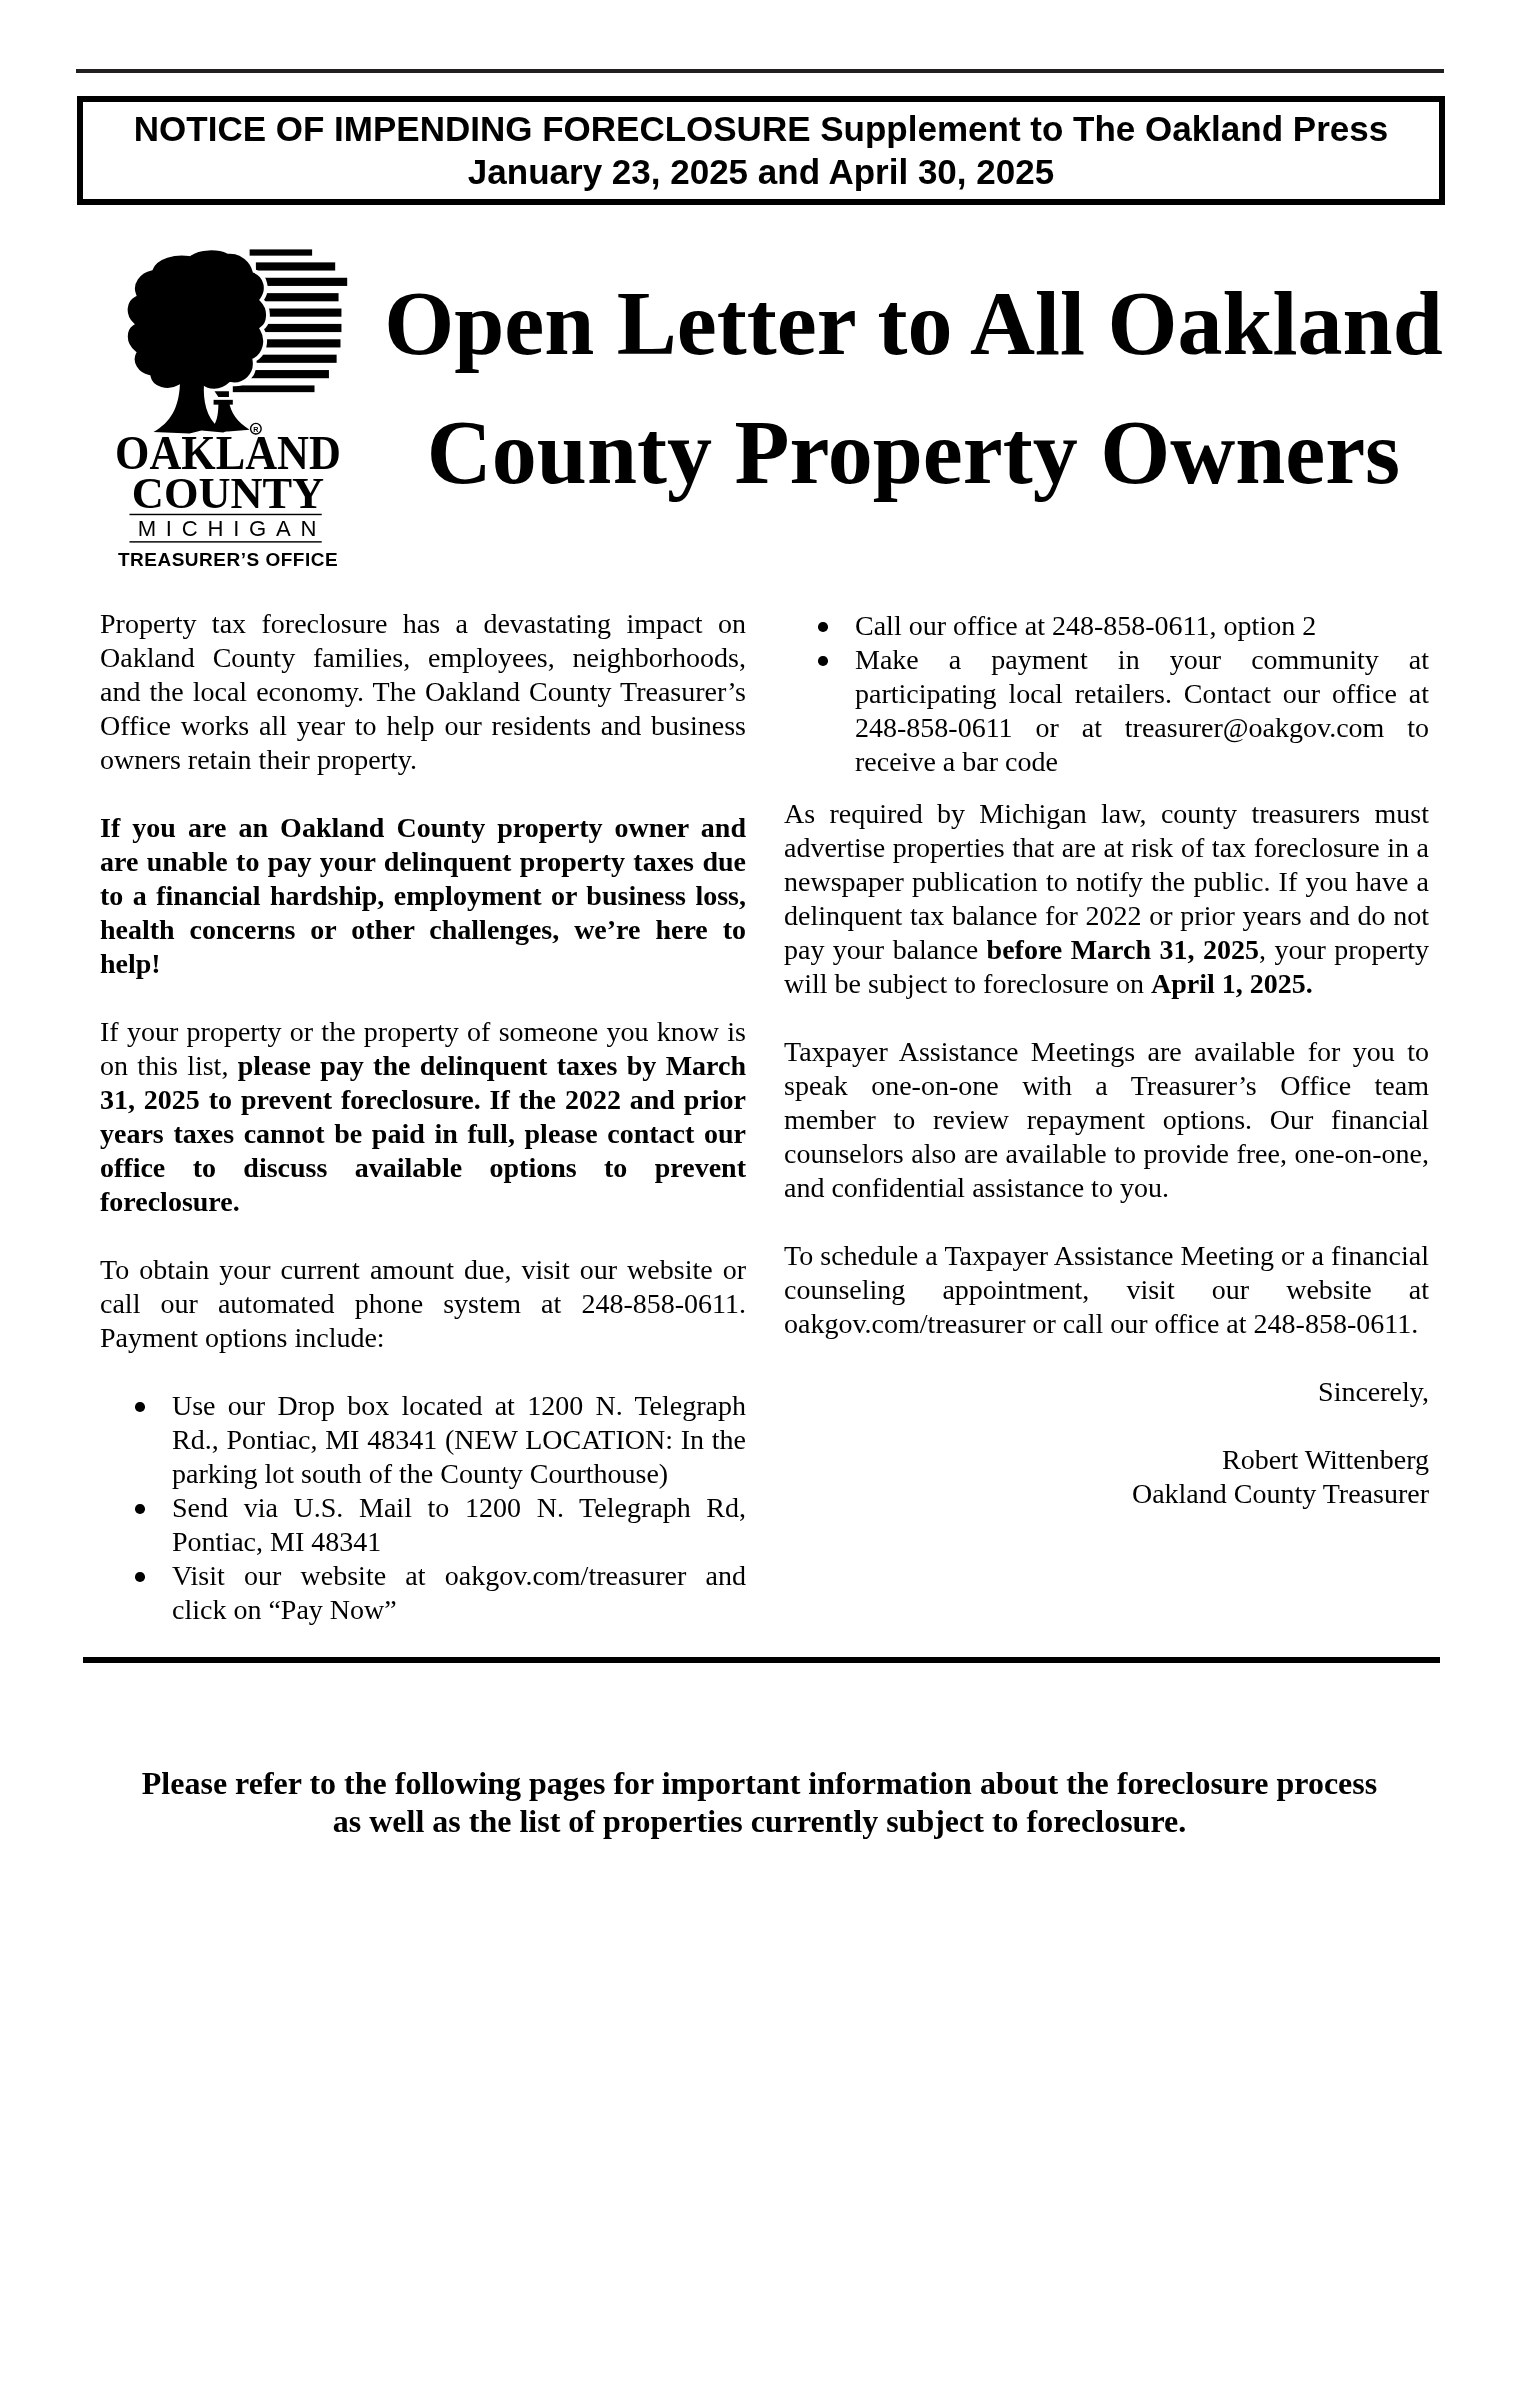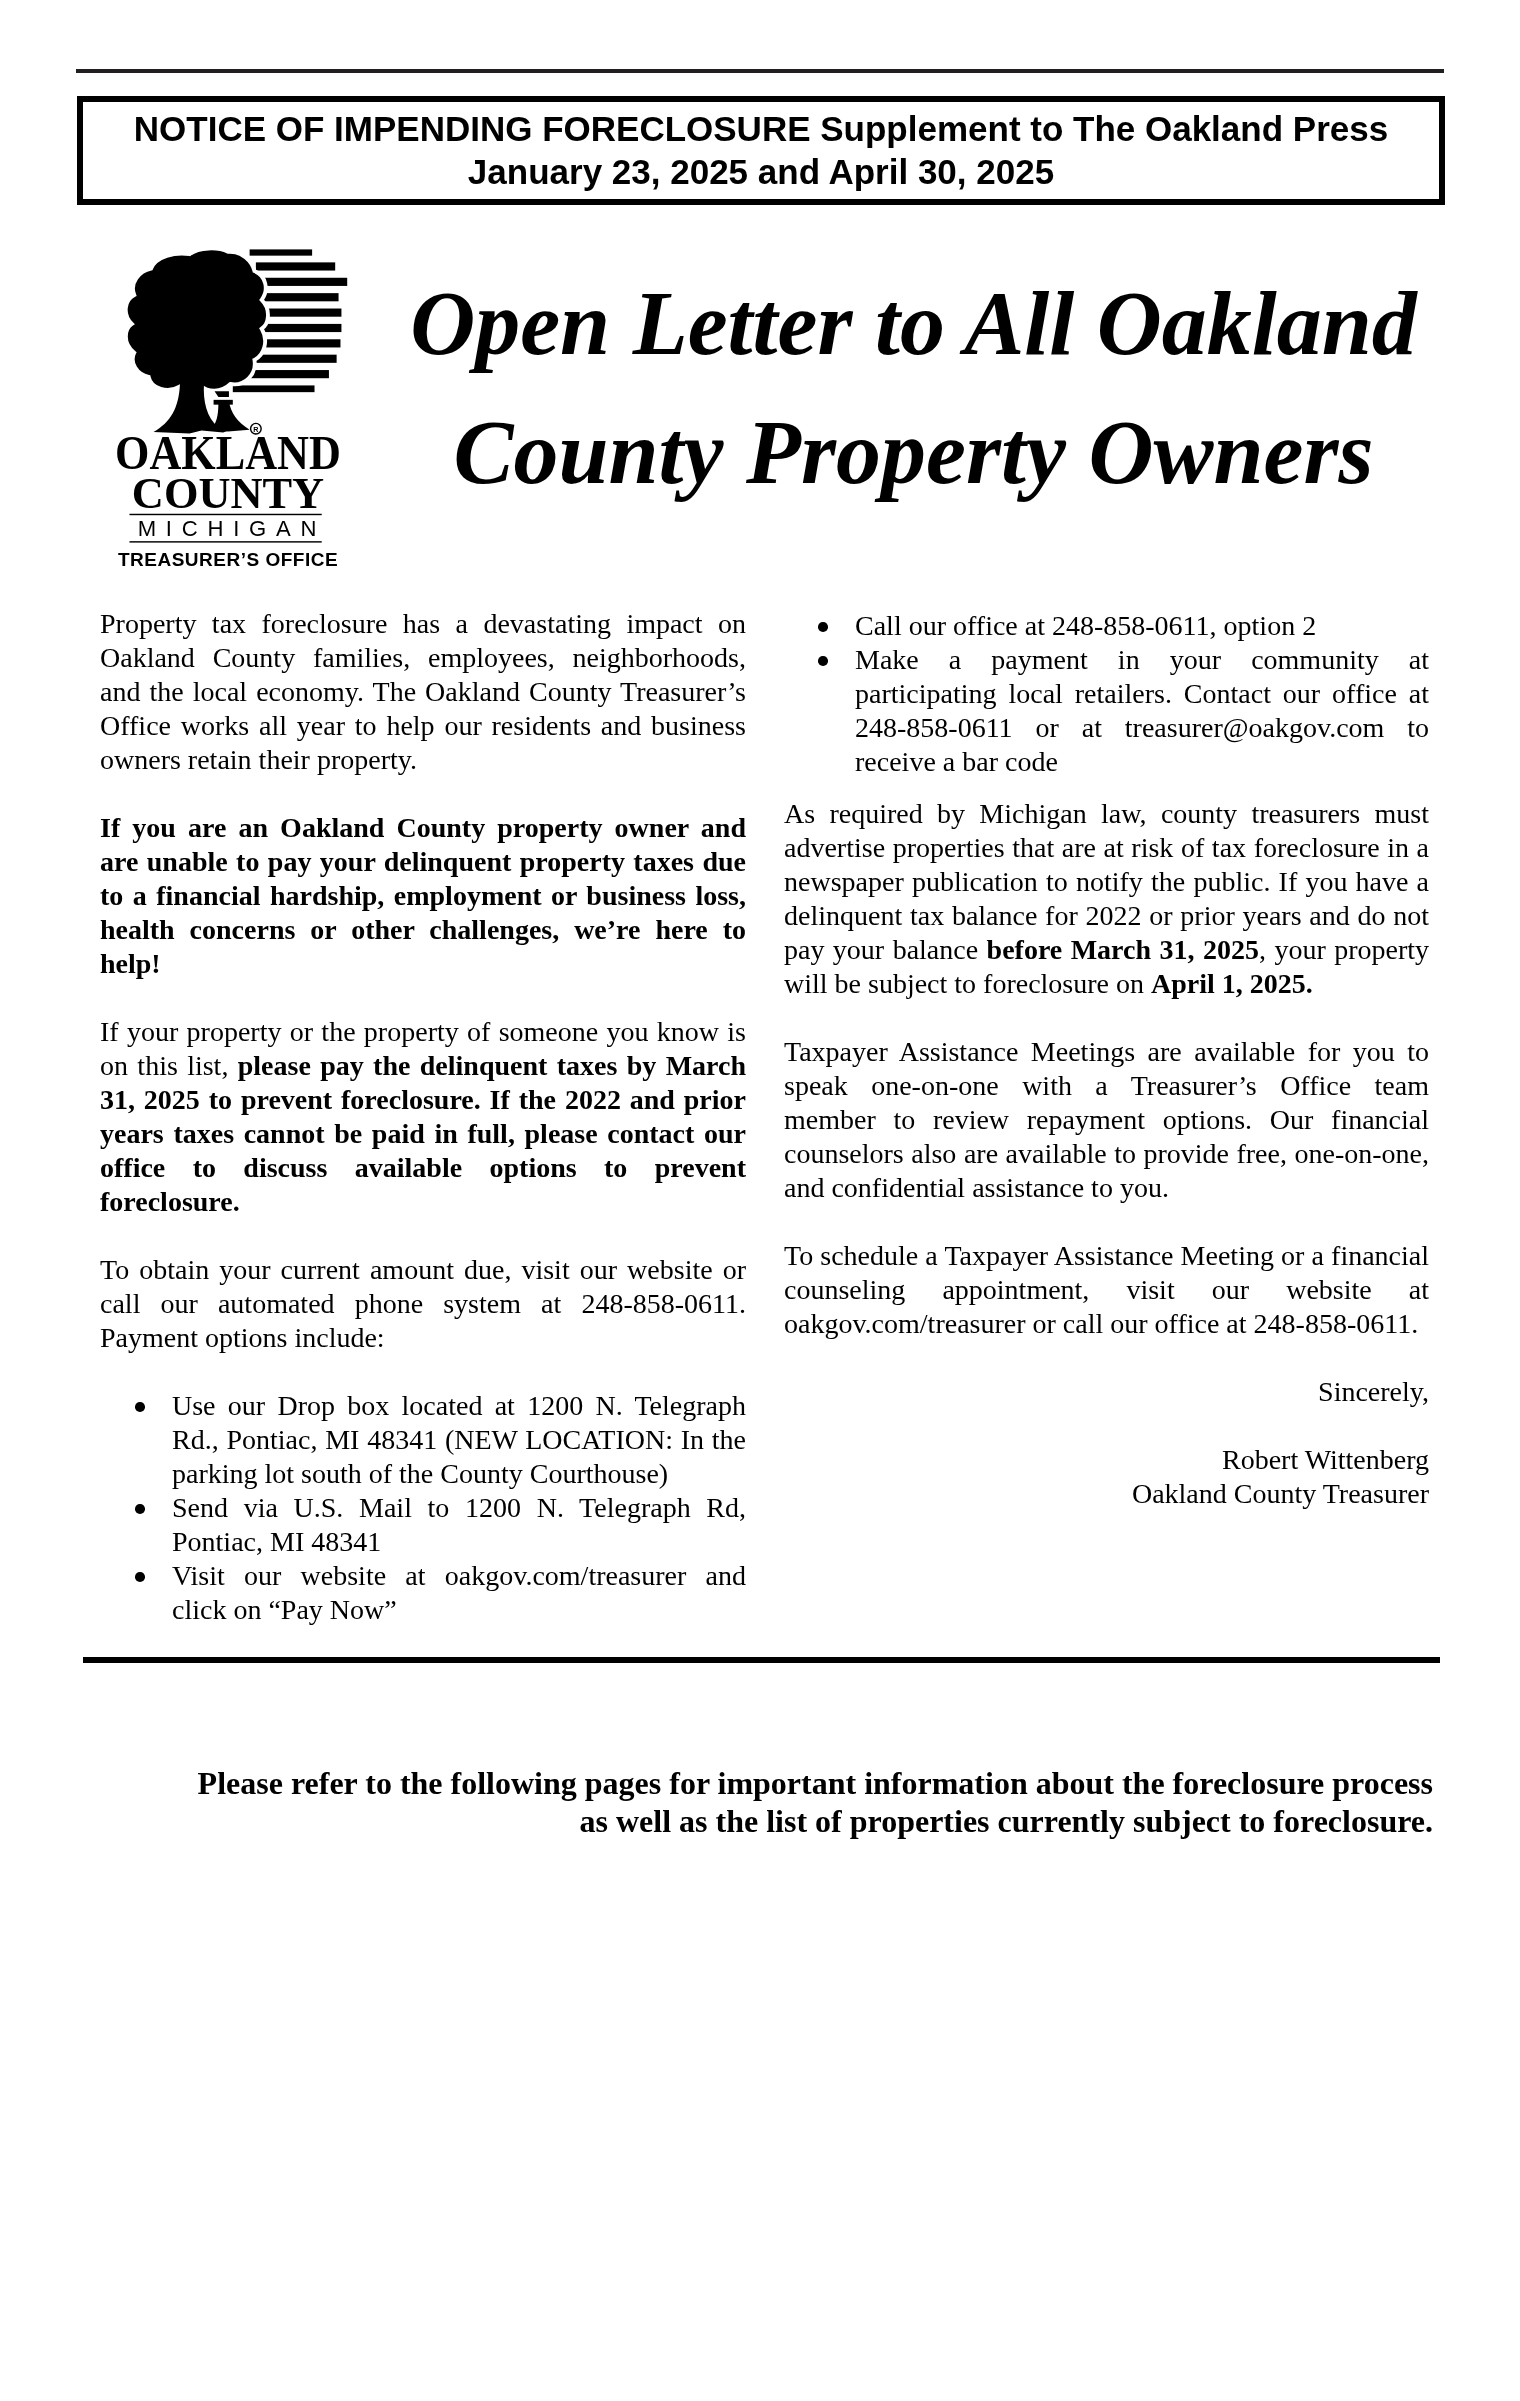--- a/index.html
+++ b/index.html
@@ -50,21 +50,20 @@
     .logo svg { display: block; }
 
     
     .title {
       left: 379px; top: 259px; width: 1069px;
       text-align: center;
       font-family: "Liberation Serif", "DejaVu Serif", serif;
       font-weight: bold;
       font-size: 90px;
       line-height: 129px;
-      font-style: italic;
     }
     .title span { display: block; white-space: nowrap; }
 
     
     .col {
       font-size: 28px;
       line-height: 34px;
       text-align: justify;
     }
     .col p { margin: 0 0 34px 4px; }
@@ -106,21 +105,21 @@
     }
 
     
     .closing {
       left: 86px; top: 1764px; width: 1347px;
       text-align: center;
       font-weight: bold;
       font-size: 32px;
       line-height: 38px;
     }
-    .closing span { display: block; white-space: nowrap; text-align: right; }
+    .closing span { display: block; white-space: nowrap; }
   </style>
 </head>
 <body>
 
 <div class="abs top-rule"></div>
 
 <div class="abs notice-box">
   <div class="notice-line l1">NOTICE OF IMPENDING FORECLOSURE Supplement to The Oakland Press</div>
   <div class="notice-line l2">January 23, 2025 and April 30, 2025</div>
 </div>

